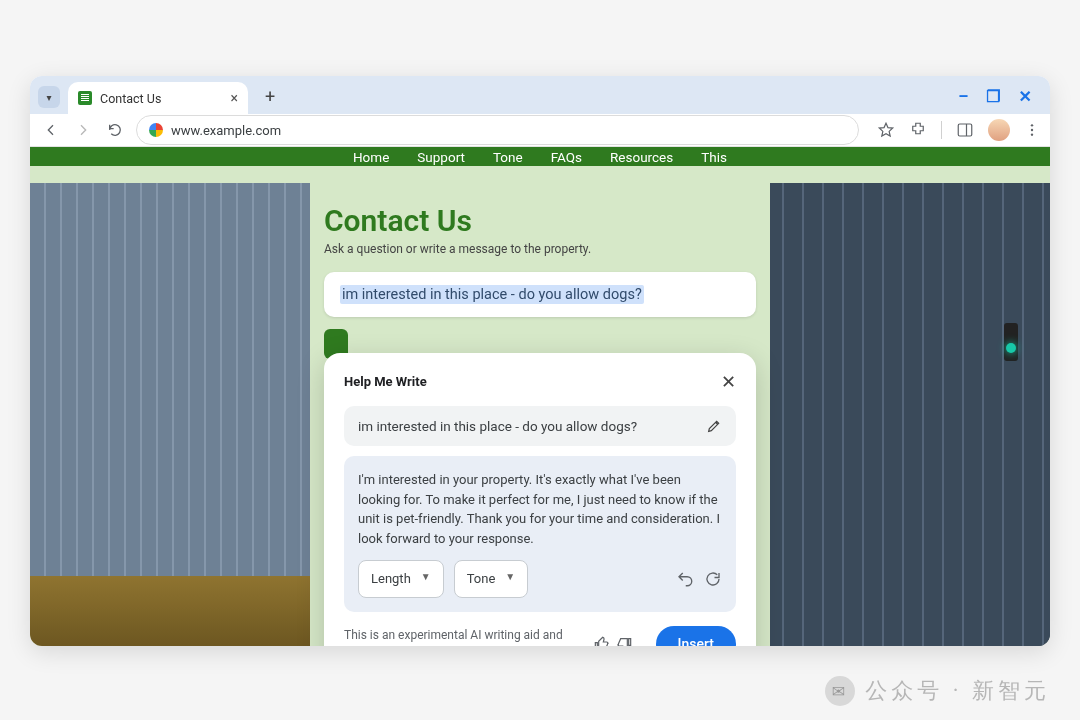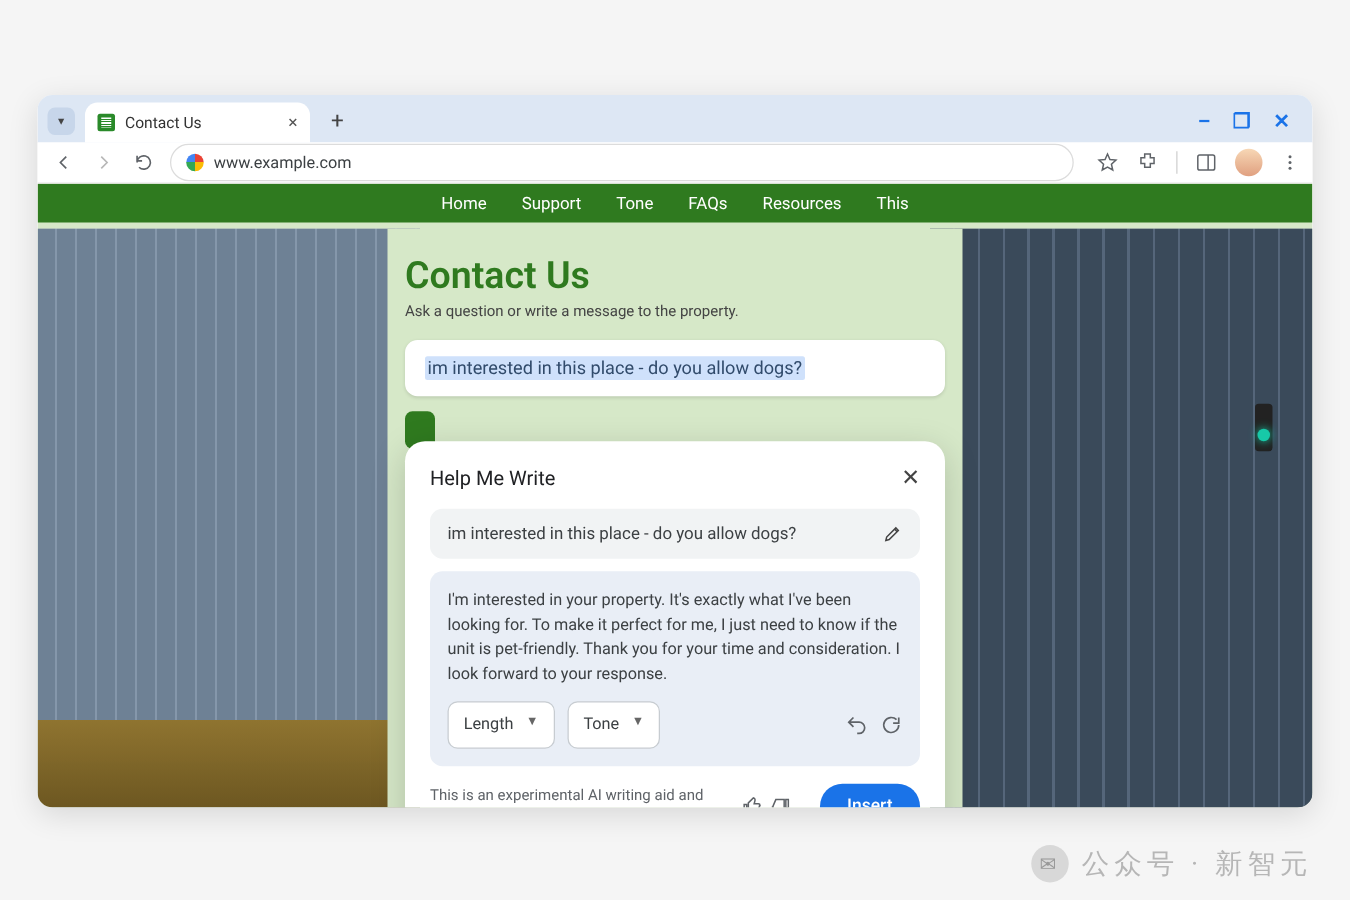--- a/index.html
+++ b/index.html
@@ -50,21 +50,21 @@
   .omnibox .g-icon{width:14px;height:14px;border-radius:50%;
     background: conic-gradient(#ea4335 0 25%, #fbbc05 0 50%, #34a853 0 75%, #4285f4 0);
   }
   .toolbar-right{display:flex;align-items:center;gap:14px;color:#5f6368;margin-left:8px;}
   .toolbar-right .avatar{width:22px;height:22px;border-radius:50%;background:linear-gradient(#f7d7b5,#e0a080);}
   .toolbar-right .sep{width:1px;height:18px;background:#d0d0d0;}
 
   
   .page { flex:1; position:relative; overflow:hidden; background:#d6e8c8;}
   .site-nav {
-    height:31px; background:#2f7a1f; display:flex; justify-content:center; align-items:center; gap:28px;
+    height:19px; background:#2f7a1f; display:flex; justify-content:center; align-items:center; gap:28px;
   }
   .site-nav a{ color:#fff; font-size:13.5px; text-decoration:none;}
   .hero {
     position:absolute; top:36px; left:0; right:0; bottom:0;
     background:
       linear-gradient(90deg, rgba(50,70,100,.0) 0%, rgba(50,70,100,.0) 100%);
     display:flex; justify-content:center;
   }
   
   .bg-left,.bg-right{position:absolute;top:36px;bottom:0;width:30%;}
@@ -97,21 +97,21 @@
     color:#314b6b; box-shadow:0 1px 3px rgba(0,0,0,.12); margin-bottom:12px;
   }
   .msg-box span{ background:#cfe1fb; border-radius:2px; padding:1px 2px;}
   .submit-chip{width:24px;height:30px;background:#2f7a1f;border-radius:6px;margin-bottom:0;}
 
   .hmw-card{
     background:#fff; border-radius:16px; padding:18px 20px 16px 20px;
     box-shadow:0 8px 28px rgba(0,0,0,.18); position:relative; margin-top:-6px;
   }
   .hmw-head{display:flex;align-items:center;margin-bottom:14px;}
-  .hmw-title{font-size:16px;font-weight:400;color:#202124;}
+  .hmw-title{font-size:13px;font-weight:700;color:#202124;}
   .hmw-close{margin-left:auto;font-size:18px;color:#444;cursor:pointer;}
   .hmw-prompt{
     background:#f1f3f4;border-radius:10px;padding:12px 14px;display:flex;align-items:center;
     font-size:13.5px;color:#3c4043;margin-bottom:10px;
   }
   .hmw-prompt .edit{margin-left:auto;color:#444;}
   .hmw-output{
     background:#e9eef6;border-radius:10px;padding:14px;font-size:13px;color:#3c4043;line-height:1.5;
   }
   .hmw-controls{display:flex;gap:10px;margin-top:12px;align-items:center;}

